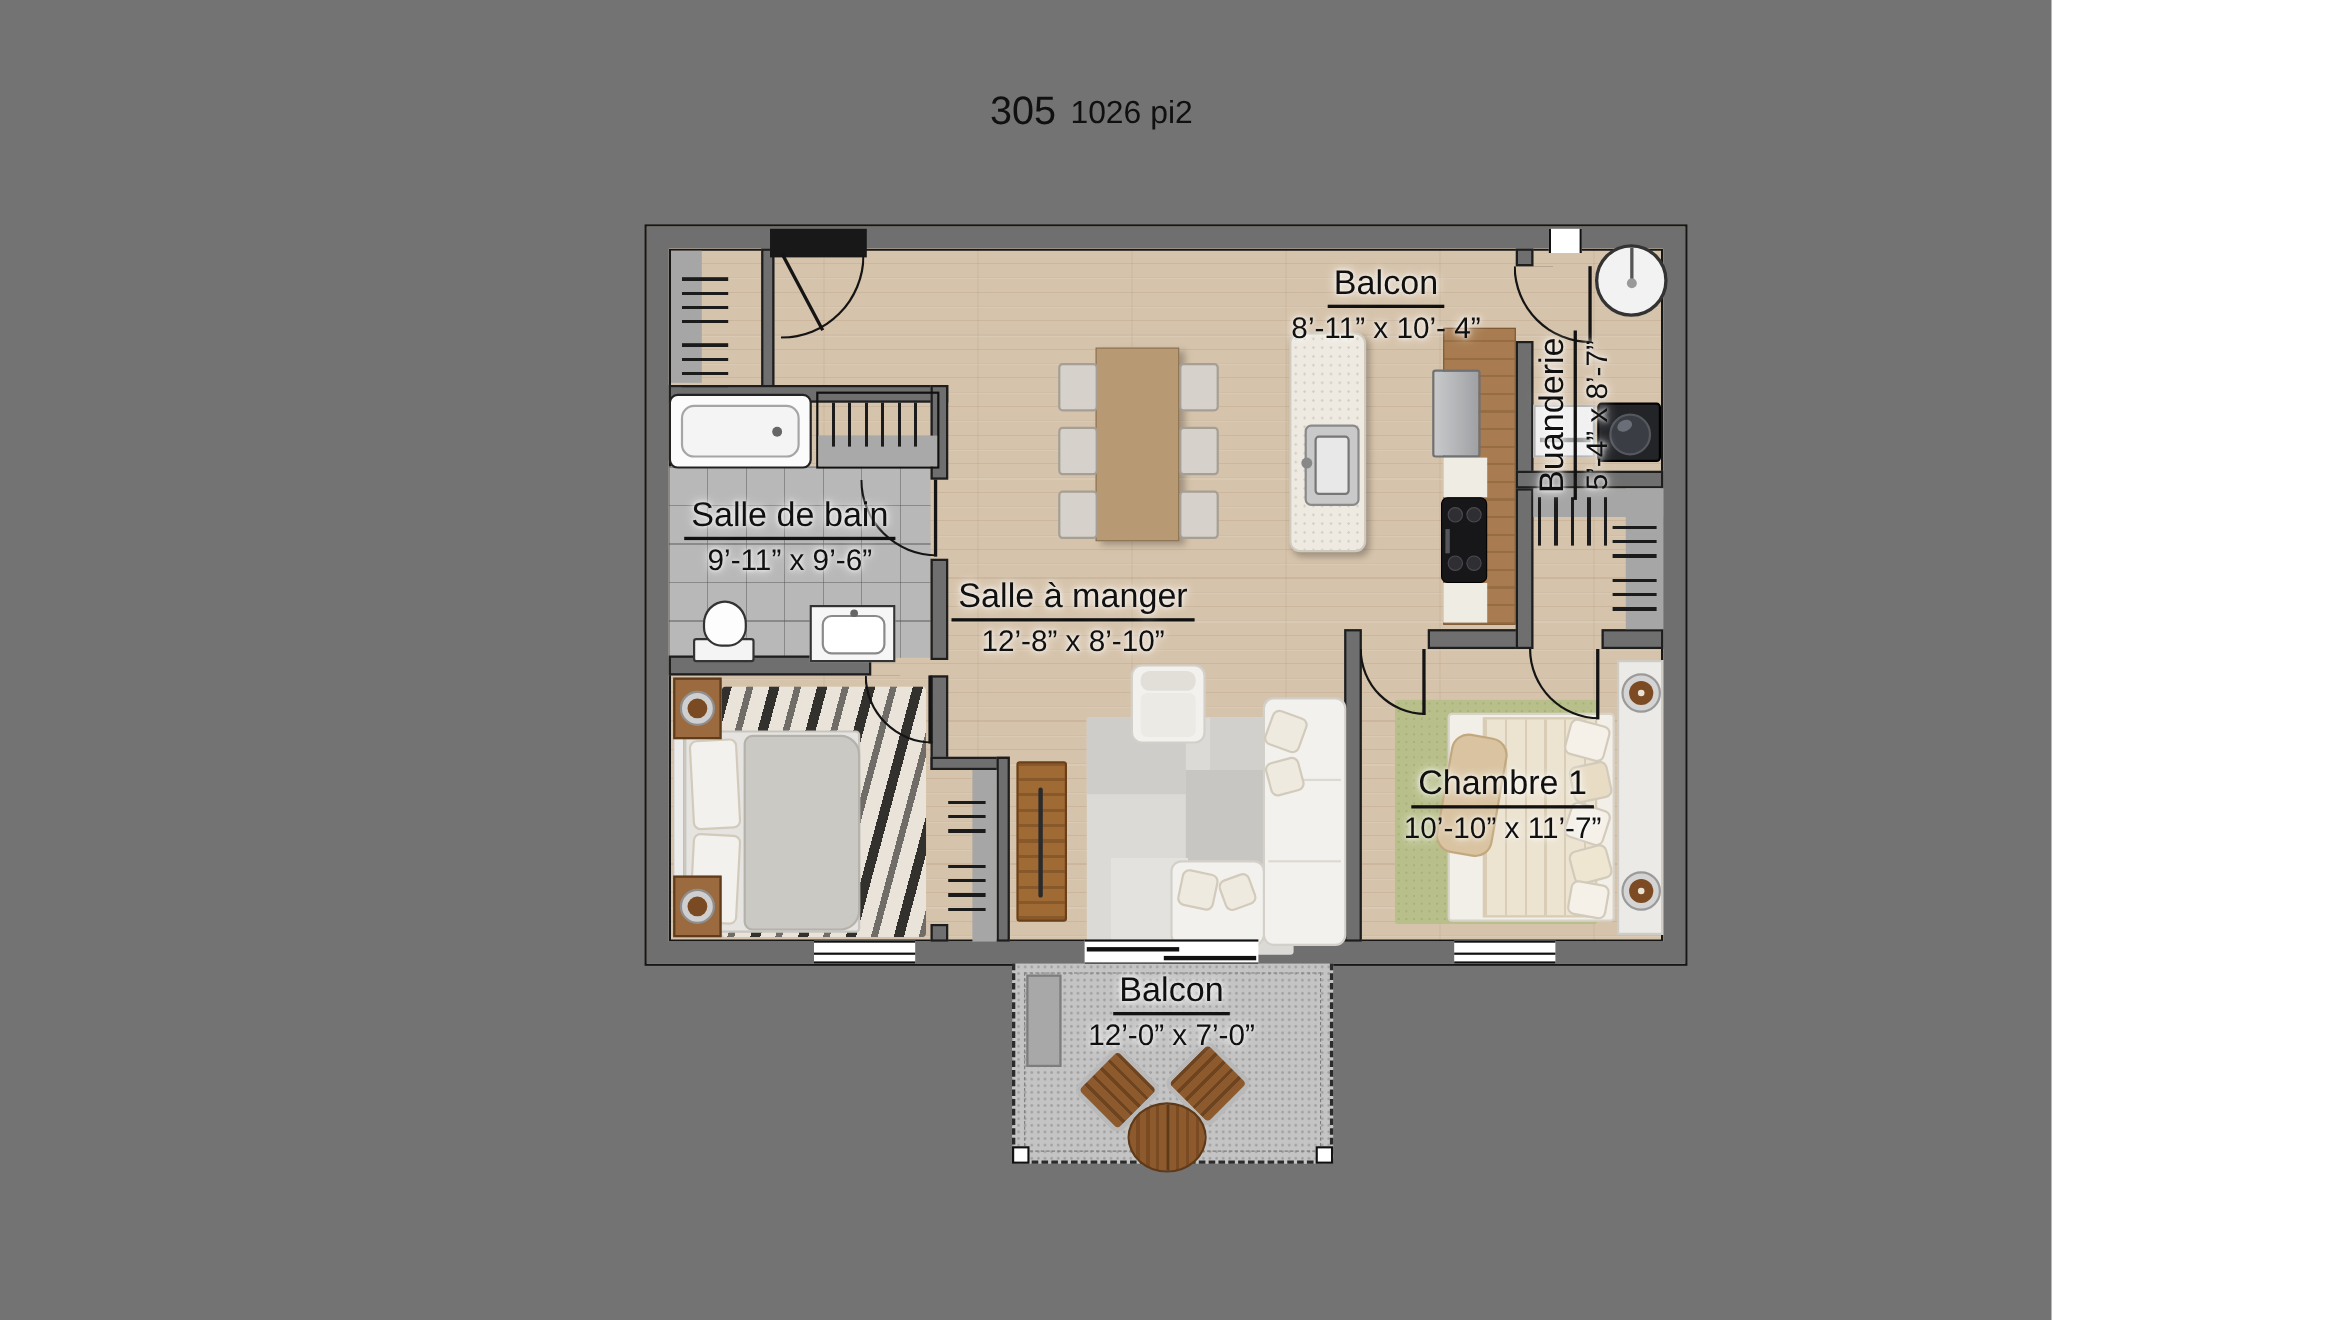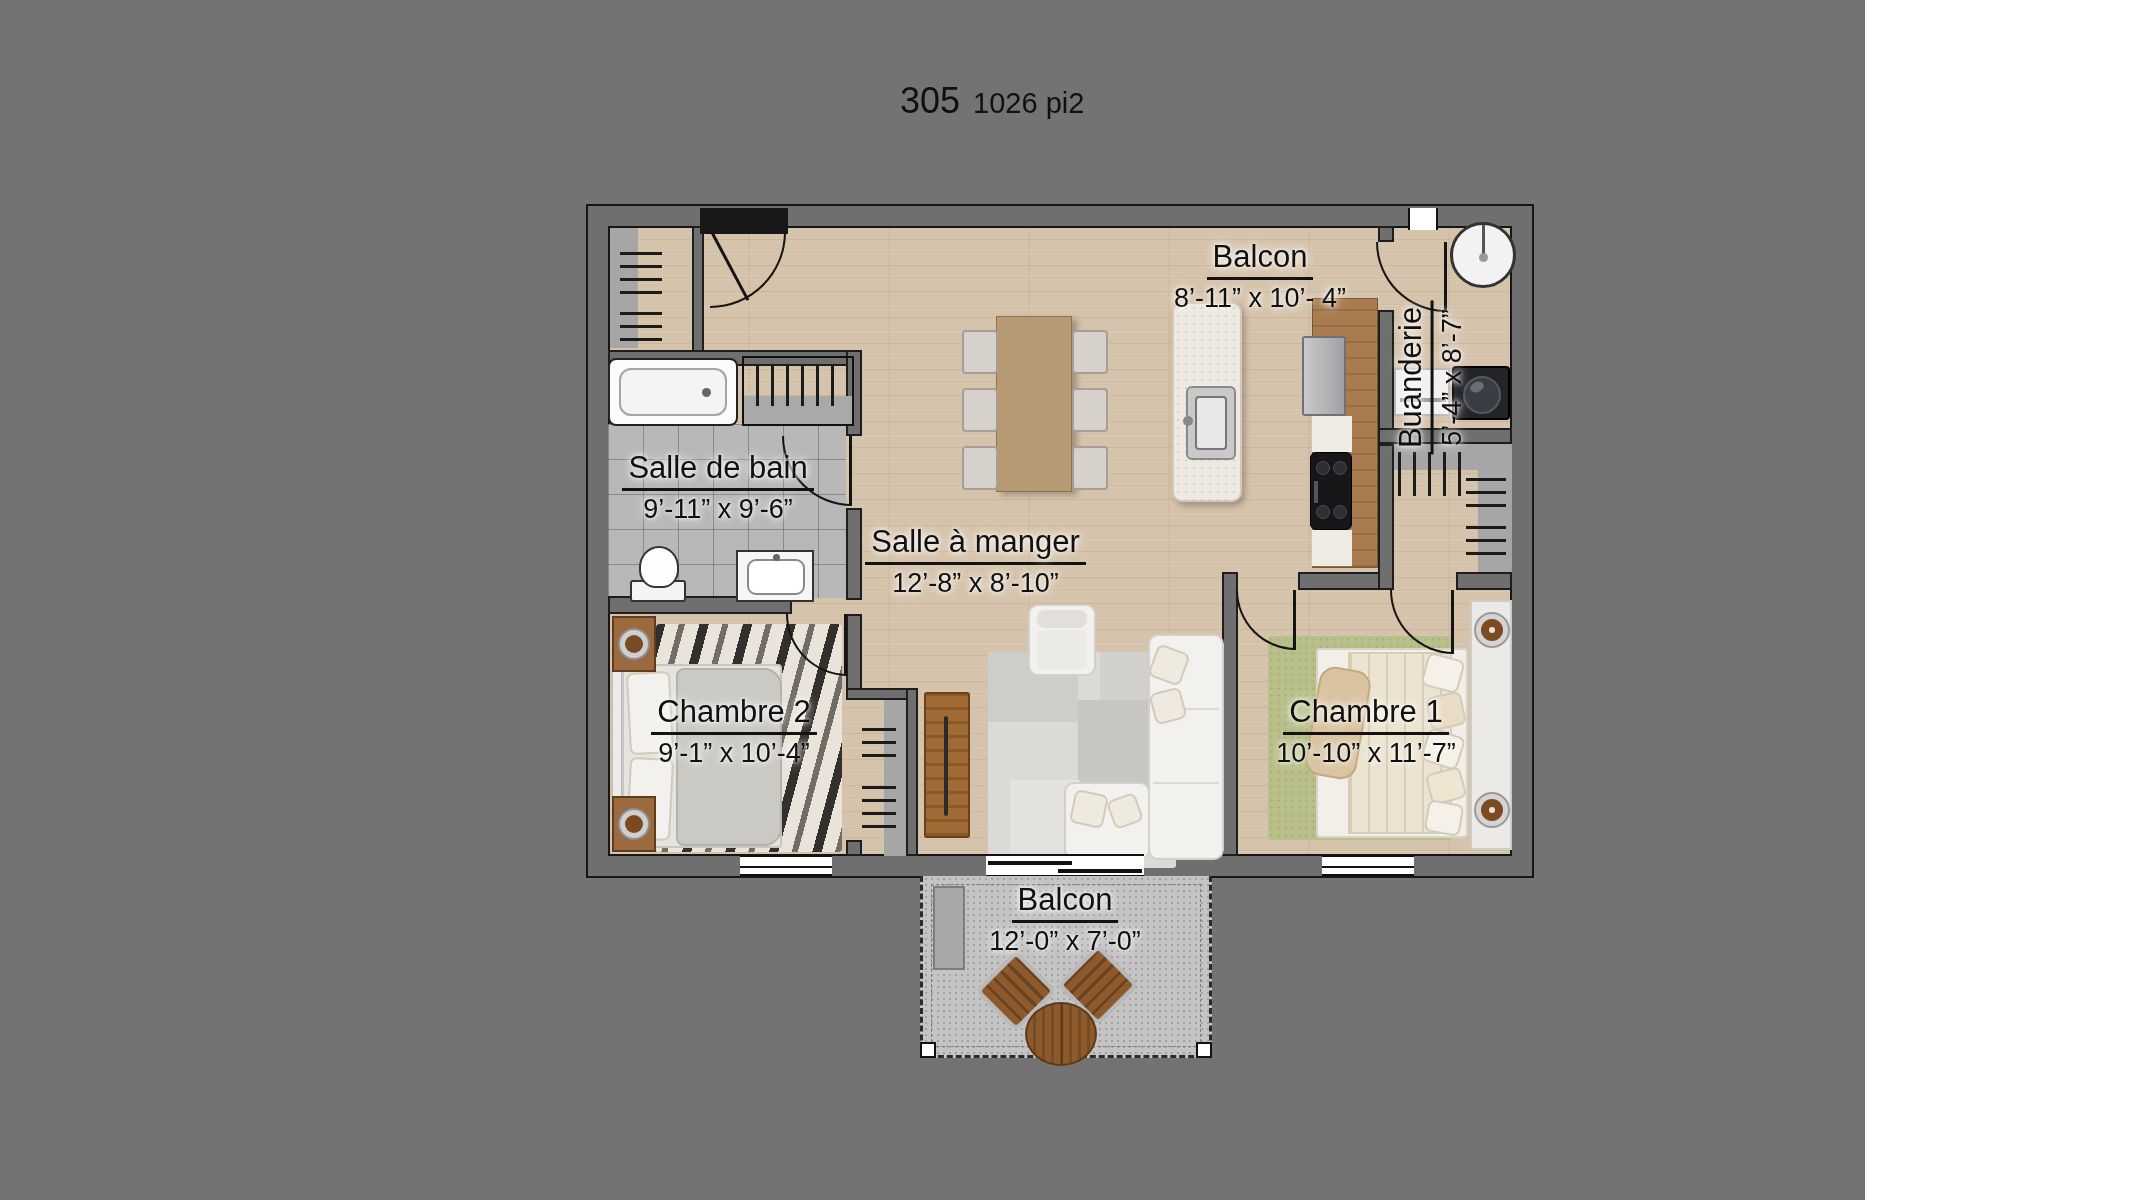--- a/index.html
+++ b/index.html
@@ -280,24 +280,20 @@
     <span class="rdims">5’-4” x 8’-7”</span>
   </div>
   <div class="room-label" style="left:598px;top:452px;width:240px;">
     <span class="rname">Salle de bain</span>
     <span class="rdims">9’-11” x 9’-6”</span>
   </div>
   <div class="room-label" style="left:858px;top:526px;width:235px;">
     <span class="rname">Salle à manger</span>
     <span class="rdims">12’-8” x 8’-10”</span>
   </div>
-  <div class="room-label" style="left:624px;top:696px;width:220px;">
-    <span class="rname">Chambre 2</span>
-    <span class="rdims">9’-1” x 10’-4”</span>
-  </div>
   <div class="room-label" style="left:1256px;top:696px;width:220px;">
     <span class="rname">Chambre 1</span>
     <span class="rdims">10’-10” x 11’-7”</span>
   </div>
   <div class="room-label" style="left:954px;top:884px;width:222px;">
     <span class="rname">Balcon</span>
     <span class="rdims">12’-0” x 7’-0”</span>
   </div>
 
 </div>

